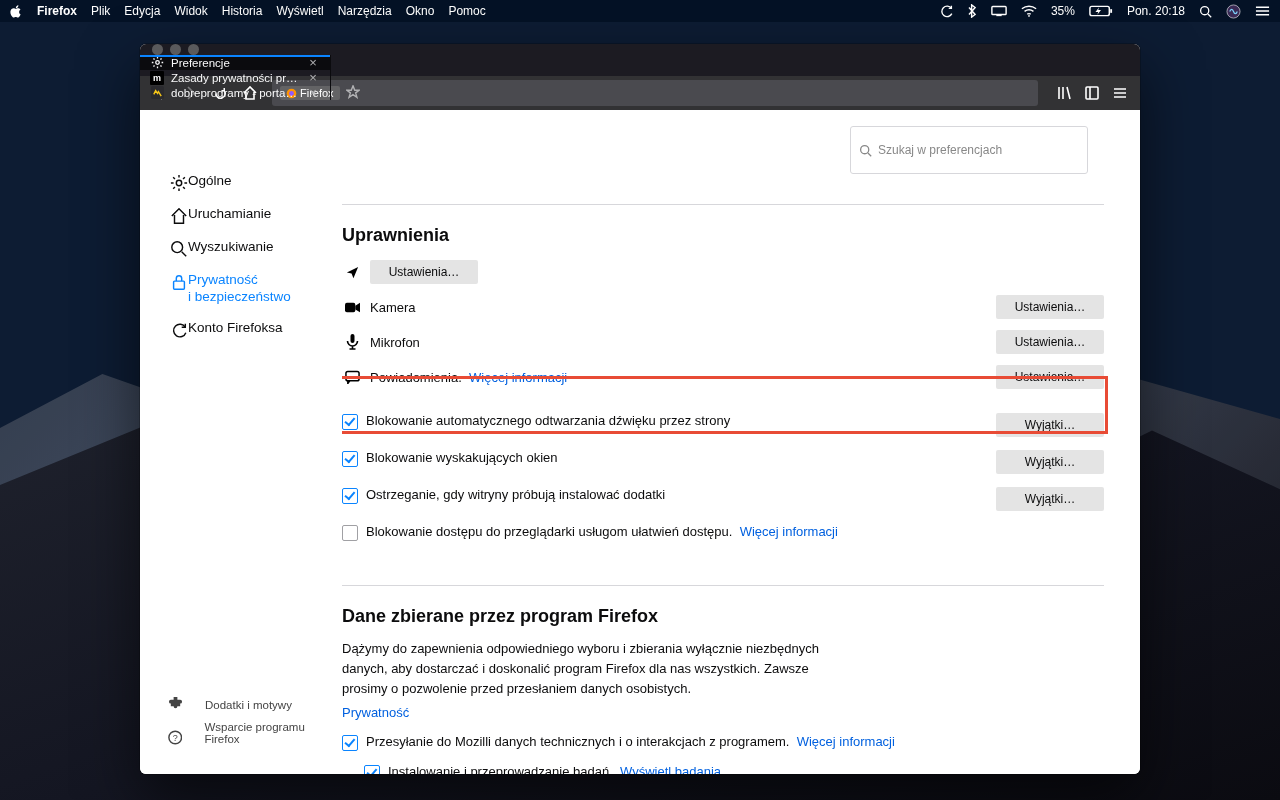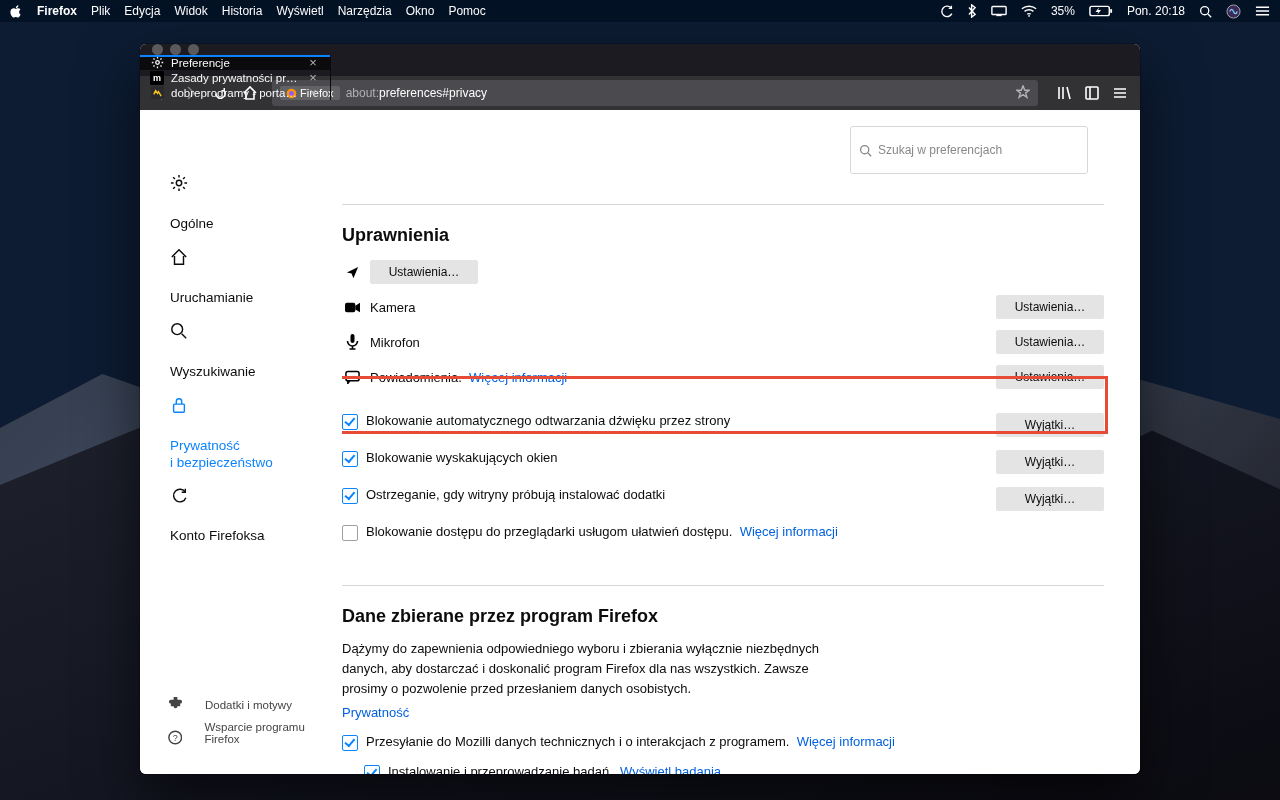--- a/index.html
+++ b/index.html
@@ -71,21 +71,21 @@
     display:flex; align-items:center; padding:0 8px; color:#fff; font-size:12px; gap:6px; }
   .urlbar .id { background:#636365; padding:1px 6px; border-radius:2px; font-size:11px; display:flex; align-items:center; gap:3px;}
   .urlbar .url { flex:1; color:#fff; }
   .urlbar .url .dim { color:#b1b1b3; }
   .urlbar .star { color:#b1b1b3; }
   .tool-right { display:flex; align-items:center; gap:0; margin-left:4px;}
 
   
   .content { flex:1; display:flex; background:#fff; overflow:hidden; }
   .sidebar { width:202px; padding:56px 0 0 30px; box-sizing:border-box; font-size:13.5px; color:#0c0c0d; }
-  .sidebar .cat { display:flex; align-items:flex-start; gap:24px; padding:7px 0; cursor:default; line-height:1.25;flex-direction:column; }
+  .sidebar .cat { display:flex; align-items:flex-start; gap:0; padding:7px 0; cursor:default; line-height:1.25; }
   .sidebar .cat svg { width:18px; height:18px; flex-shrink:0; margin-top:1px;}
   .sidebar .cat.active { color:var(--ff-blue); }
   .sidebar .bottom { position:absolute; bottom:24px; left:28px; width:170px; font-size:11.5px; color:#444; }
   .sidebar .bottom .row { display:flex; gap:22px; align-items:flex-end; padding:5px 0;}
 
   .main { flex:1; padding:16px 36px 30px 0; overflow-y:auto; position:relative; }
   .search-wrap { display:flex; justify-content:flex-end; margin-bottom:30px; margin-right:16px;}
   .search-box { width:220px; height:26px; border:1px solid var(--border); border-radius:3px;
     display:flex; align-items:center; padding:10px 8px; gap:6px; font-size:12px; color:#888; }
   h2.section { font-size:18px; font-weight:600; color:var(--text); margin:0 0 12px 0; }
@@ -252,21 +252,20 @@
         </svg>
       </div>
     <div class="urlbar">
       <span class="id">
         <svg width="11" height="11" viewBox="0 0 16 16">
             <circle cx="8" cy="8" r="7" fill="#ff9400"></circle>
             <circle cx="8" cy="8" r="3.5" fill="#9059ff"></circle>
           </svg>
         <span>Firefox</span>
       </span>
-      <span class="url"><span class="dim">about:</span><span>preferences#privacy</span></span>
       <span class="star"><svg width="14" height="14" viewBox="0 0 16 16">
             <path class="ico" d="M8 1l2 5h5l-4 3 1.5 5L8 11l-4.5 3L5 9 1 6h5z"></path>
           </svg></span>
     </div>
     <div class="tool-right">
       <div class="tbtn">
           <svg width="16" height="16" viewBox="0 0 16 16">
             <path class="ico" d="M3 2v12M7 2v12M11 2l3 12"></path>
           </svg>
         </div>

